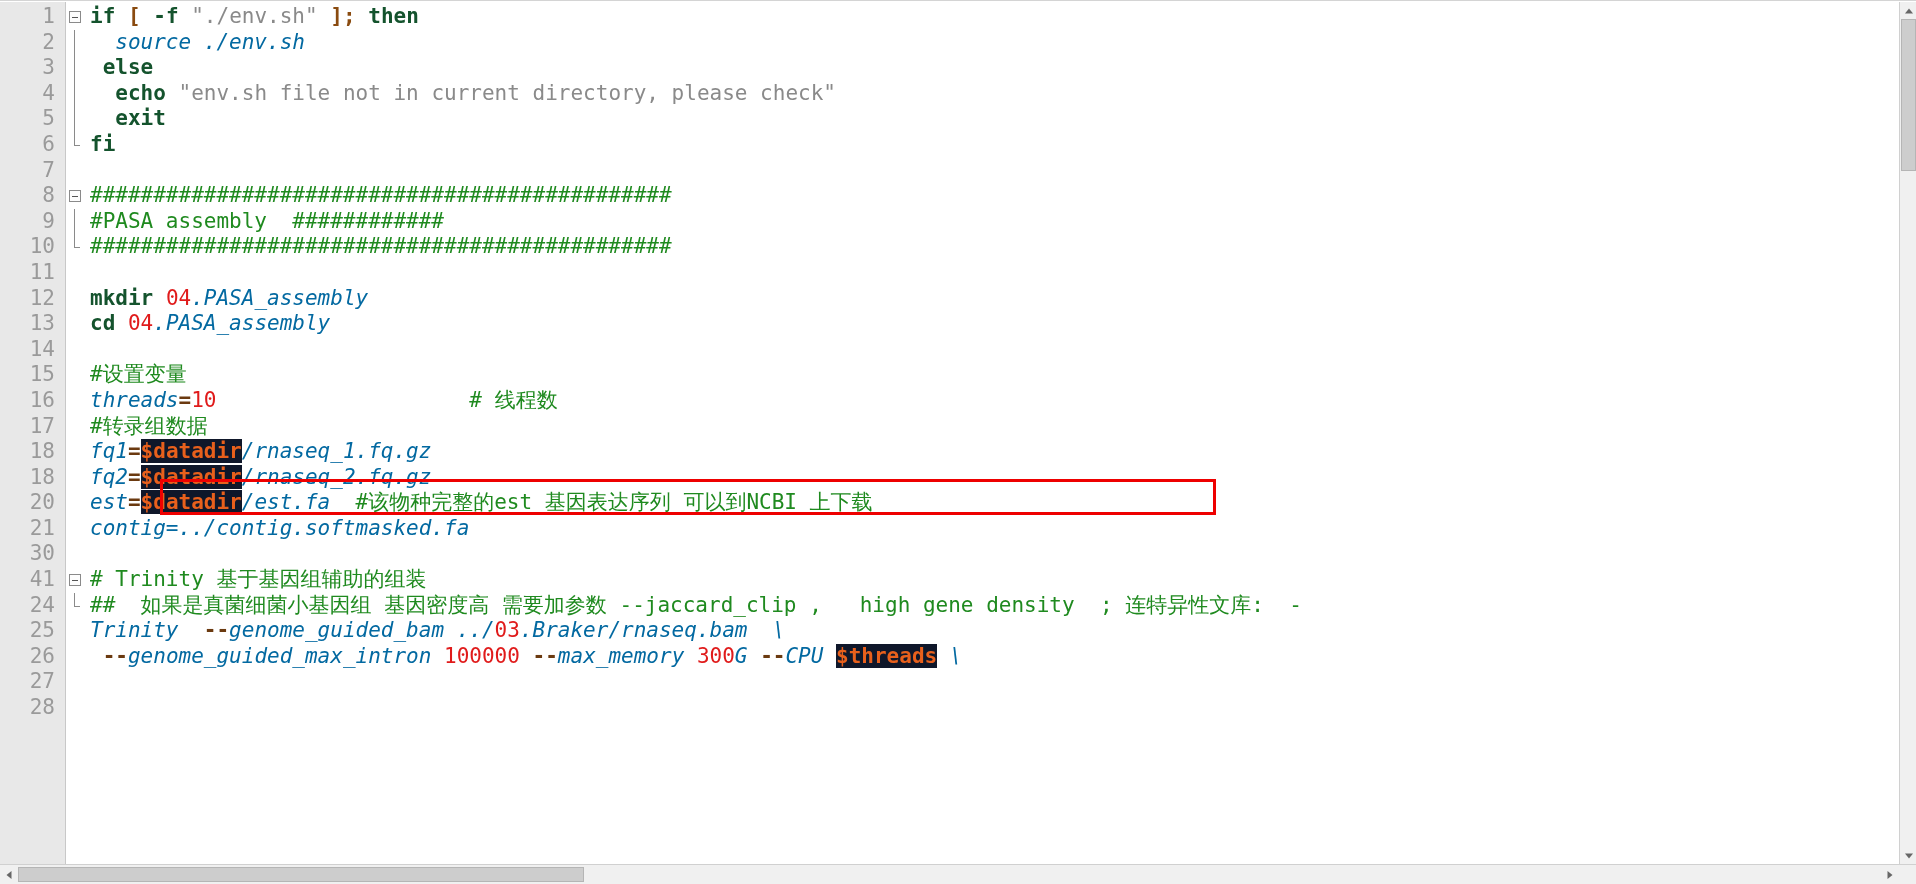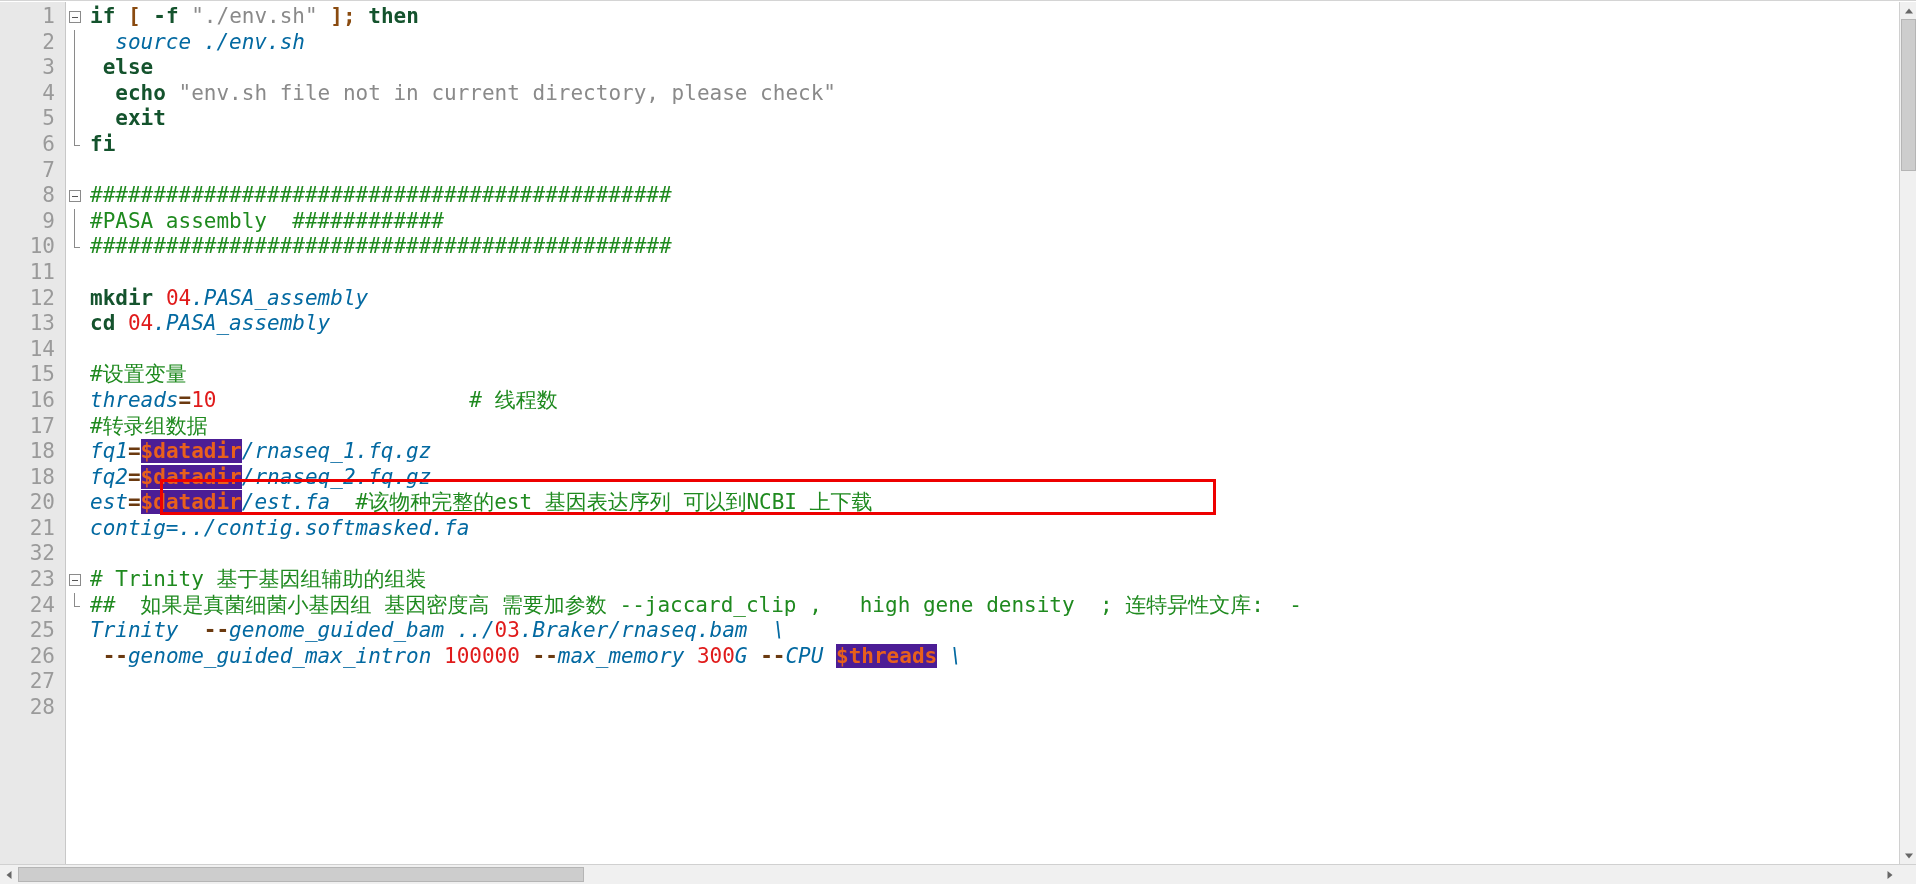--- a/index.html
+++ b/index.html
@@ -108,21 +108,21 @@
     font-family: "DejaVu Sans Mono", "Liberation Mono", monospace;
     color: #000000;
     padding-left: 4px;
   }
 
   
   .t-kw     { color: #14532d; font-weight: bold; }
   .t-str    { color: #8a8a8a; }
   .t-cmt    { color: #1f8a1f; }
   .t-num    { color: #e01b1b; }
-  .t-var    { color: #e8601c; font-weight: bold; background: #4c1d95; }
+  .t-var    { color: #e8601c; font-weight: bold; background: #0f172a; }
   .t-op     { color: #6b3a10; font-weight: bold; }
   .t-plain  { color: #0369a1; font-style: italic; }
   .t-brack  { color: #8a4b10; font-weight: bold; }
 
   
   .hl-box {
     position: absolute;
     border: 3px solid #ee0000;
     left: 74px;
     top: 477px;
@@ -222,22 +222,22 @@
         <div class="ln">12</div>
         <div class="ln">13</div>
         <div class="ln">14</div>
         <div class="ln">15</div>
         <div class="ln">16</div>
         <div class="ln">17</div>
         <div class="ln">18</div>
         <div class="ln">18</div>
         <div class="ln">20</div>
         <div class="ln">21</div>
-        <div class="ln">32</div>
-        <div class="ln">23</div>
+        <div class="ln">30</div>
+        <div class="ln">41</div>
         <div class="ln">24</div>
         <div class="ln">25</div>
         <div class="ln">26</div>
         <div class="ln">27</div>
         <div class="ln">28</div>
       </div>
 
     <div class="fold-col" id="foldcol">
         <div class="fold-row">
           <span class="fold-box"></span>

